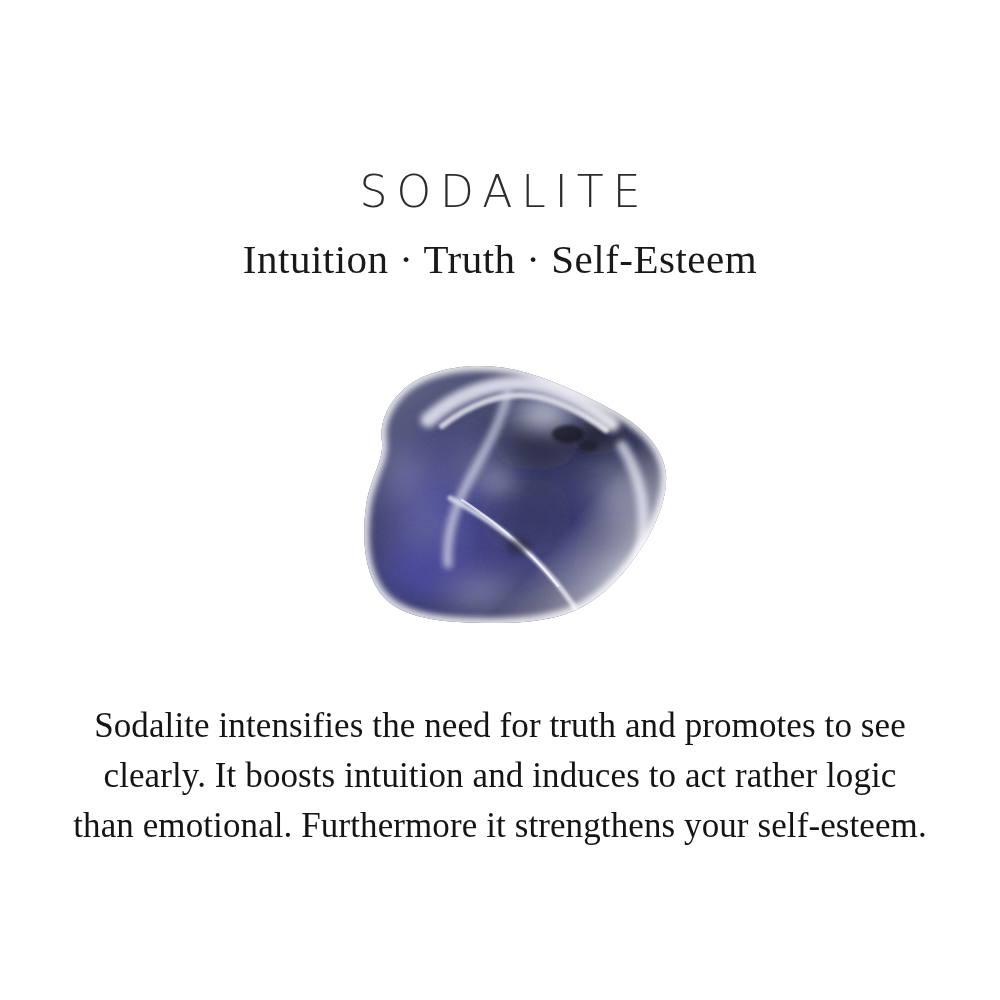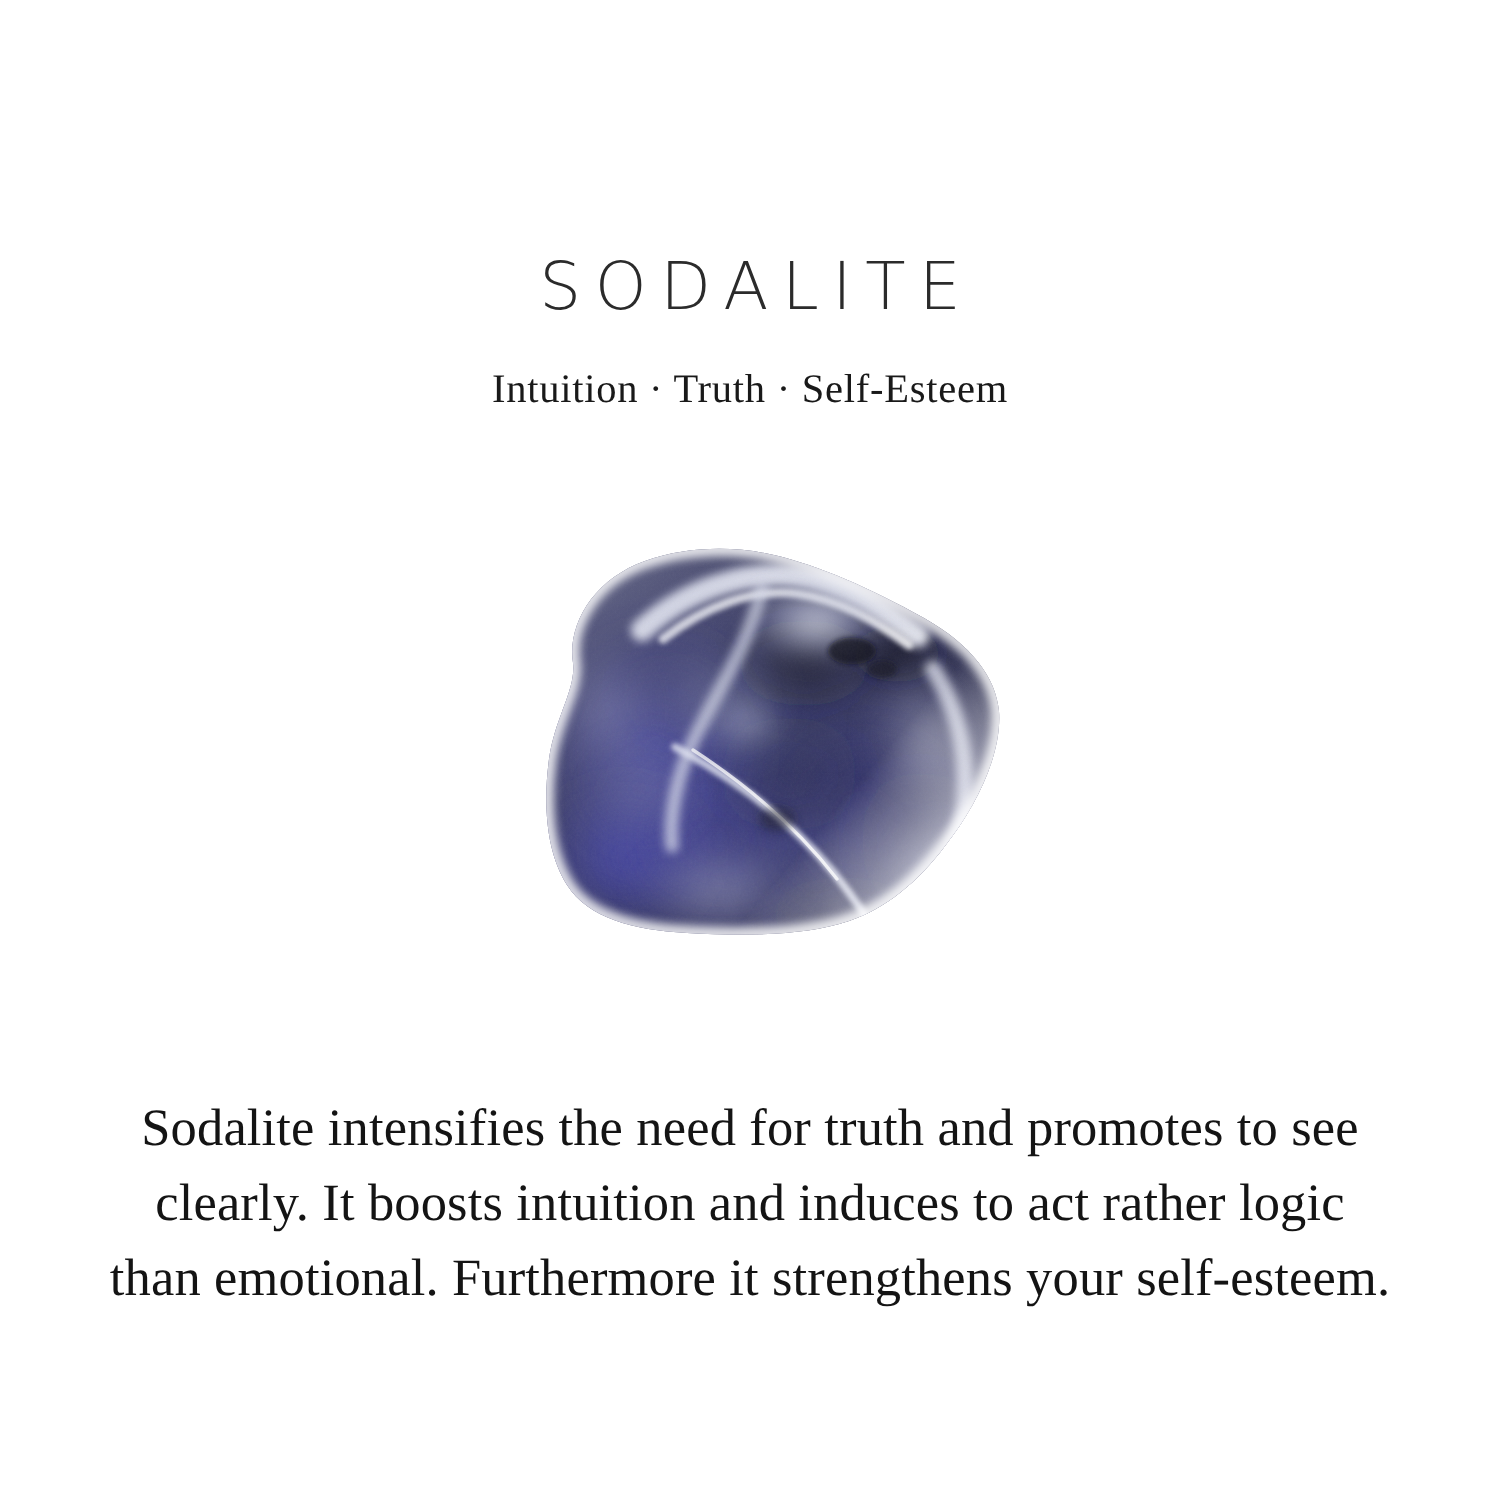--- a/index.html
+++ b/index.html
@@ -37,21 +37,21 @@
     line-height: 64px;
     letter-spacing: 9px;
     color: #2b2b2b;
     margin: 0;
     padding-left: 9px; 
     -webkit-font-smoothing: antialiased;
   }
   .gem-subtitle {
     font-family: "Liberation Serif", serif;
     font-weight: 400;
-    font-size: 27px;
+    font-size: 41px;
     line-height: 50px;
     letter-spacing: 0.5px;
     color: #191919;
     margin: 10px 0 0 0;
   }
 
   
   .stone-wrap {
     position: absolute;
     top: 350px;
@@ -61,21 +61,21 @@
   }
   .stone-svg {
     display: block;
     width: 360px;
     height: 300px;
   }
 
   
   .description {
     position: absolute;
-    top: 692px;
+    top: 666px;
     left: 70px;
     width: 860px;
     text-align: center;
     font-family: "Liberation Serif", serif;
     font-size: 35px;
     line-height: 50px;
     color: #141414;
     letter-spacing: 0.1px;
   }
 </style>

